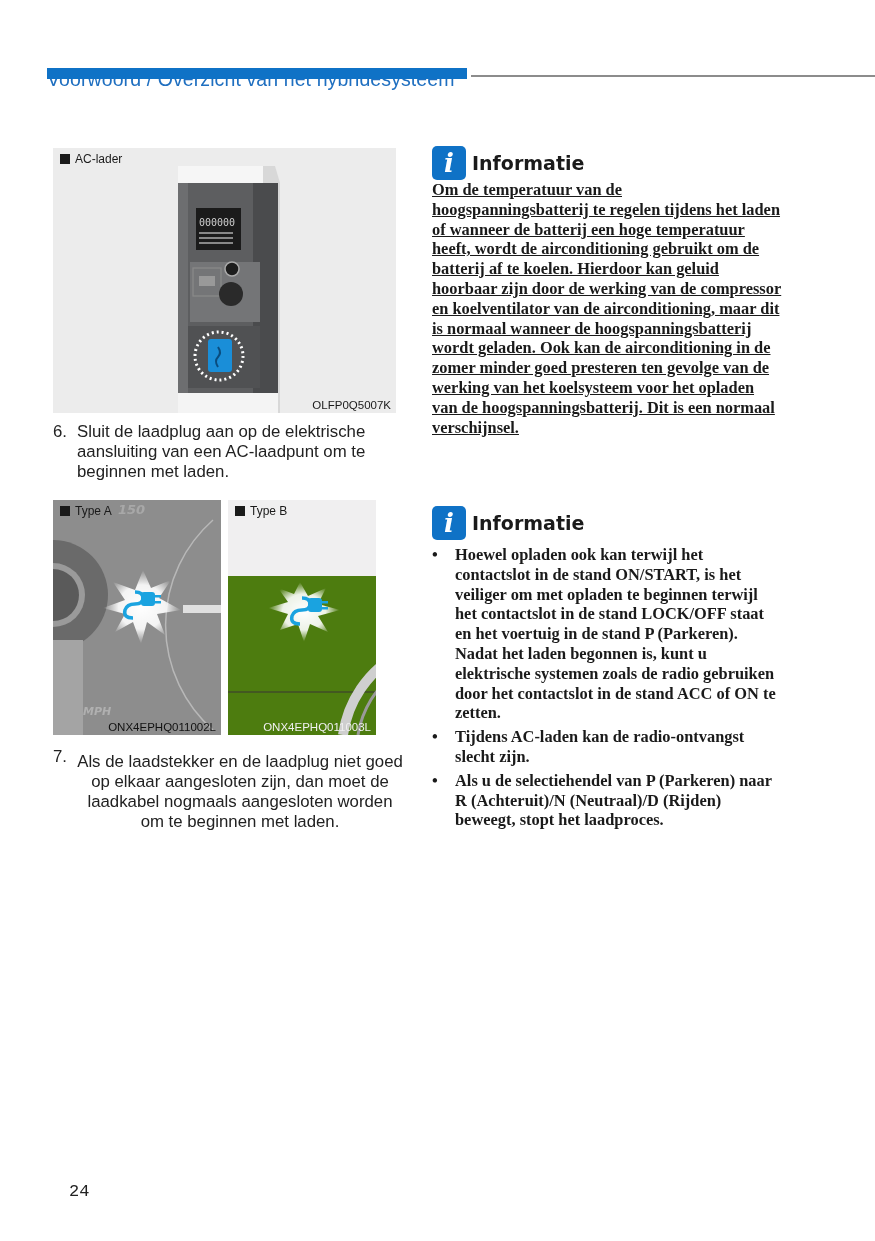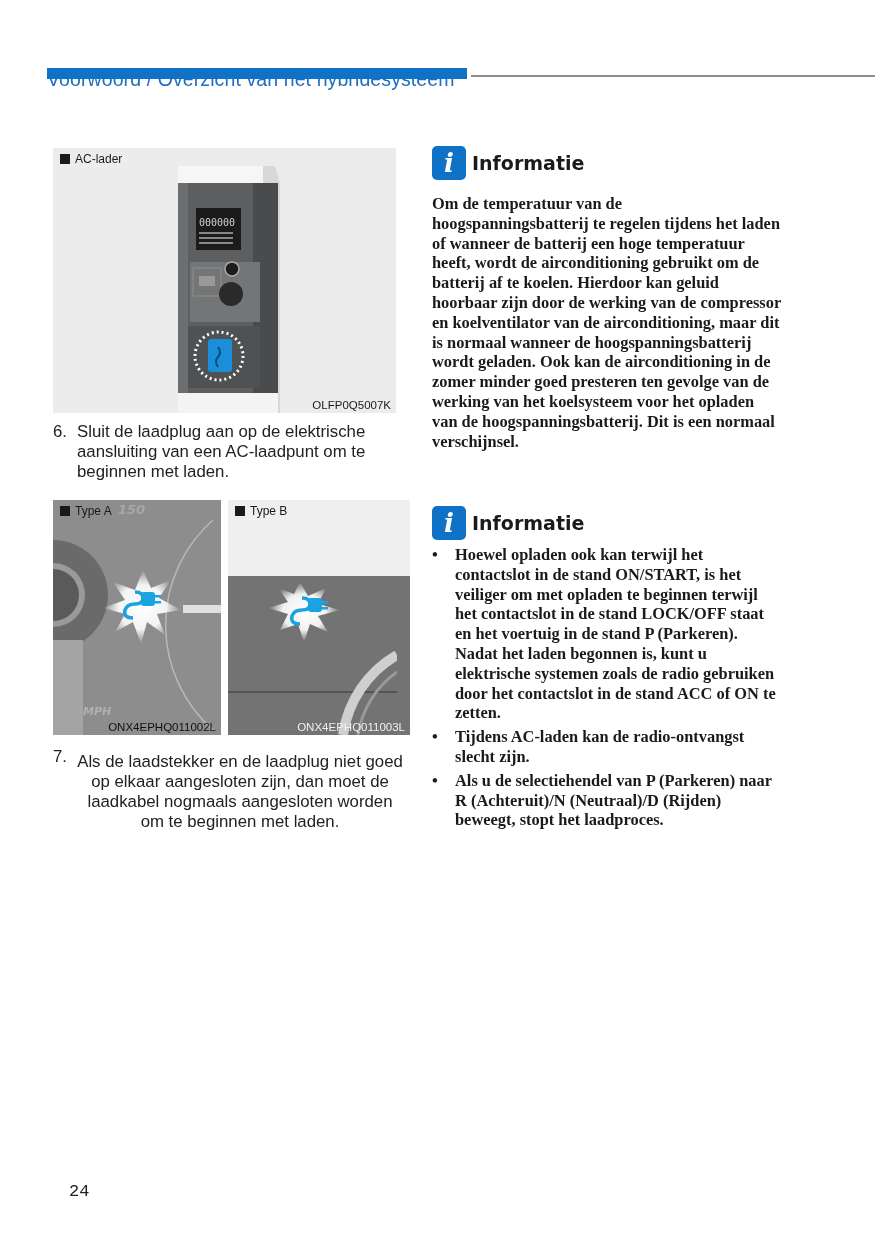--- a/index.html
+++ b/index.html
@@ -12,21 +12,21 @@
   #hdr-line { left:471px; top:75px; width:404px; height:2px; background:#8c8c8c; }
 
   
   .fig { position:absolute; overflow:hidden; }
   .fig-label { position:absolute; left:7px; top:4px; font-size:12px; font-family:"Liberation Sans", sans-serif; color:#1a1a1a; display:flex; align-items:center; gap:5px; }
   .sq { display:inline-block; width:10px; height:10px; background:#1a1a1a; }
   .fig-code { position:absolute; right:5px; bottom:2px; font-size:11.5px; font-family:"Liberation Sans", sans-serif; color:#1a1a1a; }
 
   #fig-ac { left:53px; top:148px; width:343px; height:265px; background:#ececec; }
   #fig-a { left:53px; top:500px; width:168px; height:235px; background:#8d8d8d; }
-  #fig-b { left:228px; top:500px; width:182px; height:235px; background:#737373; }
+  #fig-b { left:228px; top:500px; width:148px; height:235px; background:#4d7c0f; }
   #fig-b .top { position:absolute; left:0; top:0; width:100%; height:76px; background:#f0eff0; }
 
   
   .step { position:absolute; left:53px; width:350px; font-family:"Liberation Sans", sans-serif; font-size:16.8px; line-height:20px; color:#222; }
   .step .num { position:absolute; left:0; top:0; }
   .step .txt { margin-left:24px; }
   .step p { margin:0; }
 
   
   .info-head { position:absolute; left:432px; display:flex; align-items:center; gap:6px; }
@@ -148,21 +148,21 @@
   <span class="num">7.</span>
   <div class="txt">
     <p style="margin-top:5px;text-align:center;">Als de laadstekker en de laadplug niet goed op elkaar aangesloten zijn, dan moet de laadkabel nogmaals aangesloten worden om te beginnen met laden.</p>
   </div>
 </div>
 
 <div class="info-head" style="top:146px;">
   <span class="info-icon">i</span>
   <span class="info-title">Informatie</span>
 </div>
-<div class="info-body" style="top:194px;">
+<div class="info-body" style="top:180px;text-decoration:underline;">
   <p>Om de temperatuur van de hoogspanningsbatterij te regelen tijdens het laden of wanneer de batterij een hoge temperatuur heeft, wordt de airconditioning gebruikt om de batterij af te koelen. Hierdoor kan geluid hoorbaar zijn door de werking van de compressor en koelventilator van de airconditioning, maar dit is normaal wanneer de hoogspanningsbatterij wordt geladen. Ook kan de airconditioning in de zomer minder goed presteren ten gevolge van de werking van het koelsysteem voor het opladen van de hoogspanningsbatterij. Dit is een normaal verschijnsel.</p>
 </div>
 
 <div class="info-head" style="top:506px;">
   <span class="info-icon">i</span>
   <span class="info-title">Informatie</span>
 </div>
 <div class="info-body" style="top:545px;">
   <div class="bullet">
     <span class="dot">•</span>

